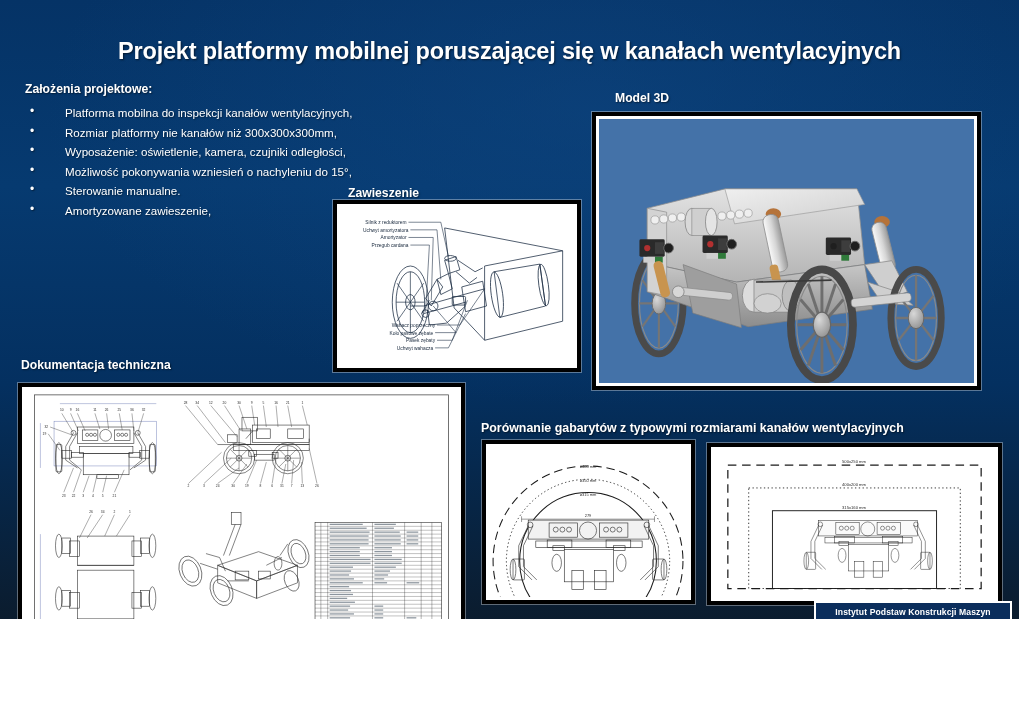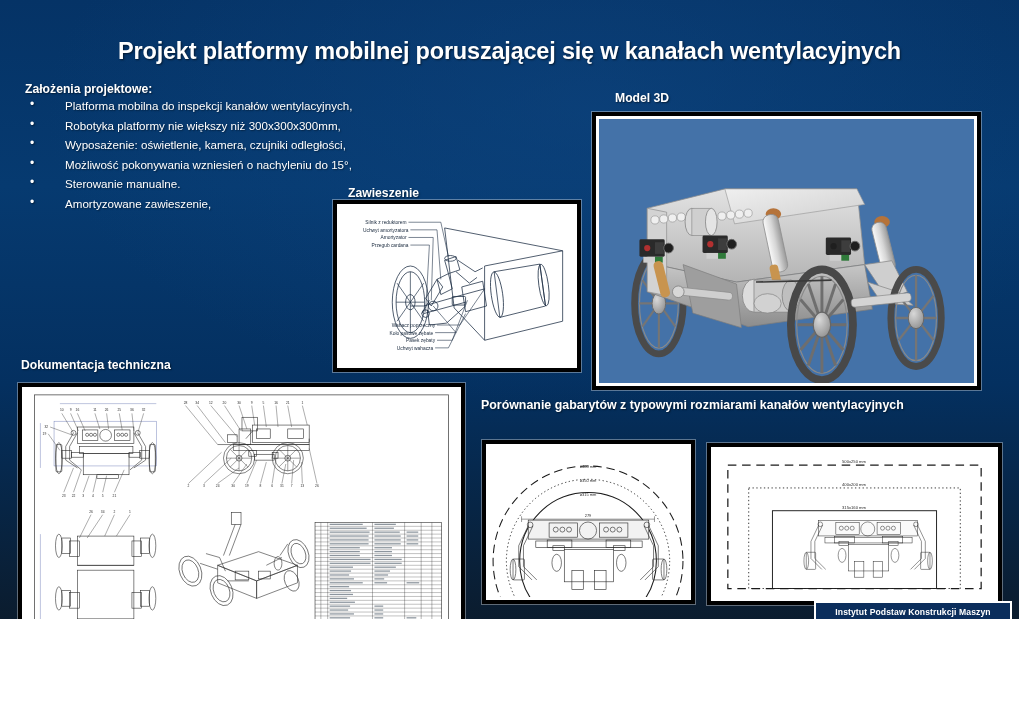--- a/index.html
+++ b/index.html
@@ -32,21 +32,21 @@
   .sec-head {
     position: absolute;
     color: #ffffff;
     font-weight: bold;
     font-size: 12.2px;
     text-shadow: 1px 1px 1.5px rgba(0,0,0,0.5);
   }
   
   #assumptions { position: absolute; left: 25px; top: 82px; width: 420px; }
   #assumptions .ah {
-    color: #fff; font-weight: bold; font-size: 12.2px; 
+    color: #fff; font-weight: bold; font-size: 12.2px; margin-bottom: 7px;
     text-shadow: 1px 1px 1.5px rgba(0,0,0,0.5);
   }
   #assumptions ul { list-style: none; }
   #assumptions li {
     color: #ffffff; font-size: 11.6px; line-height: 19.5px;
     position: relative; padding-left: 40px;
     text-shadow: 1px 1px 1.5px rgba(0,0,0,0.45);
   }
   #assumptions li::before {
     content: "\2022"; position: absolute; left: 5px; top: -1px; font-size: 12px;
@@ -99,21 +99,21 @@
 
 <div id="poster">
   <div id="bgfix"></div>
 
   <div class="title">Projekt platformy mobilnej poruszającej się w kanałach wentylacyjnych</div>
 
   <div id="assumptions">
     <div class="ah">Założenia projektowe:</div>
     <ul>
       <li>Platforma mobilna do inspekcji kanałów wentylacyjnych,</li>
-      <li>Robotyka platformy nie większy niż 300x300x300mm,</li>
+      <li>Rozmiar platformy nie kanałów niż 300x300x300mm,</li>
       <li>Wyposażenie: oświetlenie, kamera, czujniki odległości,</li>
       <li>Możliwość pokonywania wzniesień o nachyleniu do 15°,</li>
       <li>Sterowanie manualne.</li>
       <li>Amortyzowane zawieszenie,</li>
     </ul>
   </div>
 
   <div class="sec-head" style="left:592px; top:91px;padding-left:23px;">Model 3D</div>
   <div id="model3d-panel" class="panel white-frame">
     <div class="inner">
@@ -735,21 +735,21 @@
           <text class="lt" x="371" y="286" fill="#2b2b2b" font-size="4" text-anchor="middle">Politechnika Śląska</text>
           <text class="lt" x="300" y="296" fill="#2b2b2b" font-size="3.6">1 : 2</text>
           <text class="lt" x="371" y="295" fill="#2b2b2b" font-size="2.9" text-anchor="middle">Platforma mobilna do inspekcji kanałów</text>
           <text class="lt" x="371" y="298.5" fill="#2b2b2b" font-size="2.9" text-anchor="middle">wentylacyjnych</text>
           <text class="lt" x="412" y="296" fill="#2b2b2b" font-size="3.2" text-anchor="middle">01.01</text>
         </g>
       </svg>
     </div>
   </div>
 
-  <div class="sec-head" style="left:481px; top:398px; font-size:12.4px;">Porównanie gabarytów z typowymi rozmiarami kanałów wentylacyjnych</div>
+  <div class="sec-head" style="left:481px; top:421px; font-size:12.4px;">Porównanie gabarytów z typowymi rozmiarami kanałów wentylacyjnych</div>
 
   <div id="cmp1-panel" class="panel white-frame">
     <div class="inner">
       <svg viewBox="0 0 207 158" width="100%" height="100%">
         <rect width="207" height="158" fill="#fff"></rect>
 
         <circle cx="103" cy="120" r="100" fill="none" stroke="#1b1b1b" stroke-width="1.1" stroke-dasharray="9 5"></circle>
         <circle cx="103" cy="120" r="86" fill="none" stroke="#1b1b1b" stroke-width="0.9" stroke-dasharray="1.4 2.6"></circle>
         <circle cx="103" cy="120" r="72" fill="none" stroke="#1b1b1b" stroke-width="1.1"></circle>
         <g class="lt" fill="#2b2b2b" font-size="4.2" text-anchor="middle">

